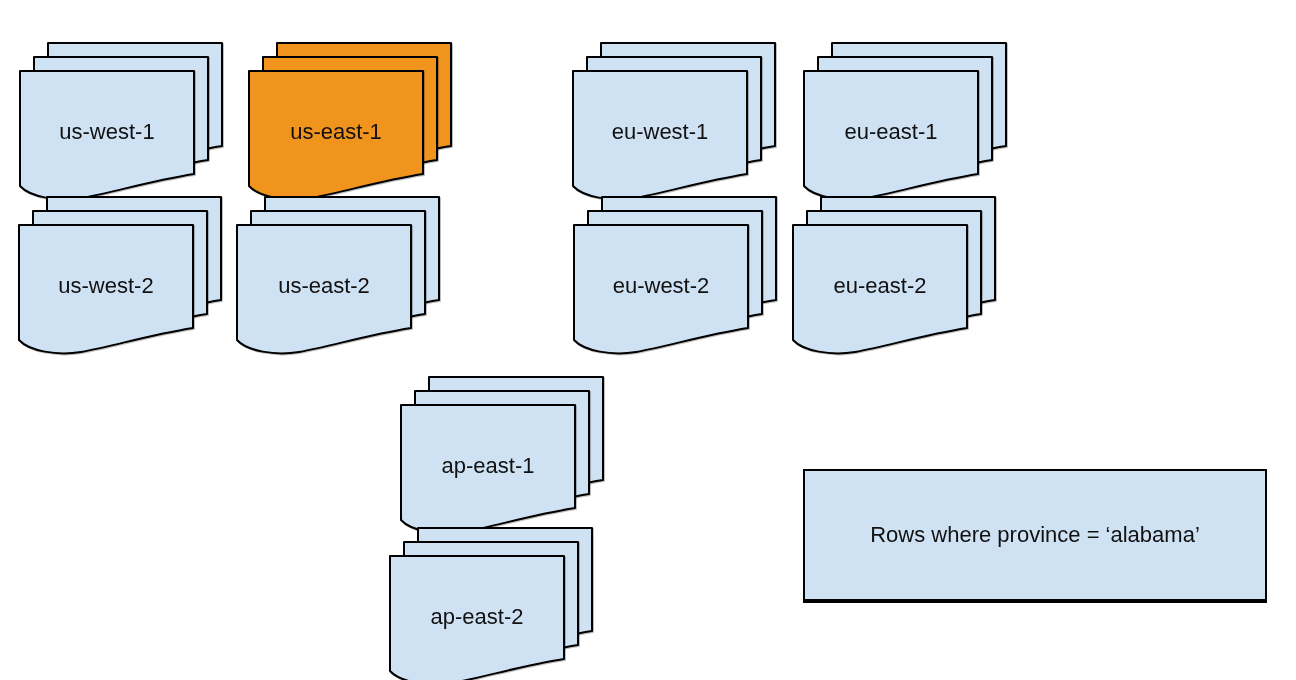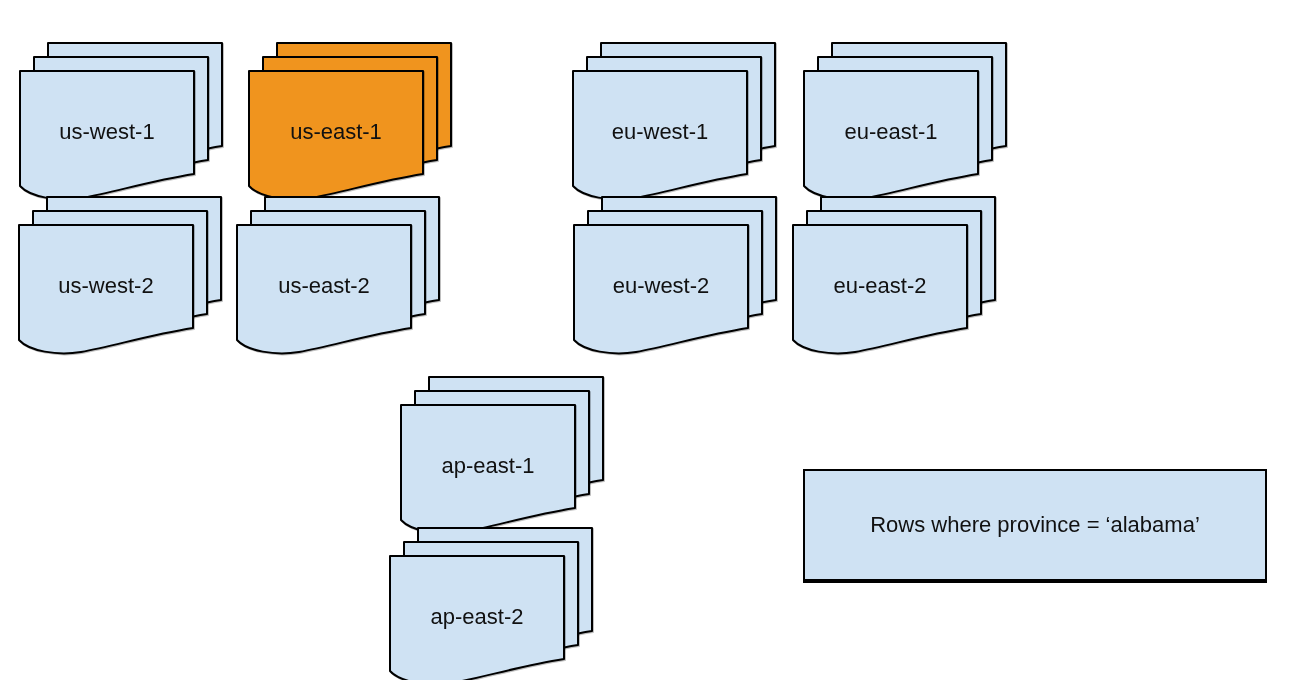--- a/index.html
+++ b/index.html
@@ -30,21 +30,21 @@
   svg.stack.orange path.sheet { fill: var(--doc-orange); }
   svg.stack text.region-label {
     font-family: "Liberation Sans", sans-serif;
     font-size: 22px;
     fill: var(--text);
     text-anchor: middle;
   }
   .legend {
     position: absolute;
     left: 803px; top: 441px;
-    width: 464px; height: 114px;
+    width: 464px; height: 134px;
     border: 2px solid var(--stroke);
     display: flex;
   }
   .legend-row {
     flex: 1;
     display: flex;
     align-items: center;
     justify-content: center;
     font-size: 22px;
     color: var(--text);

